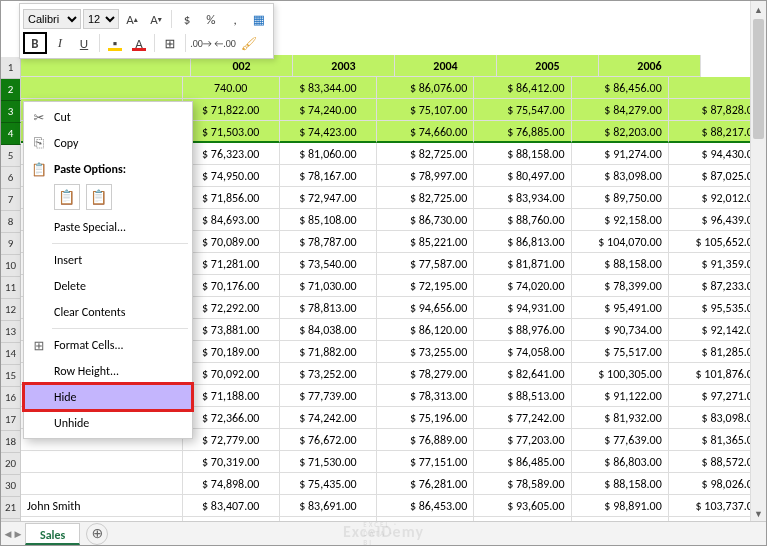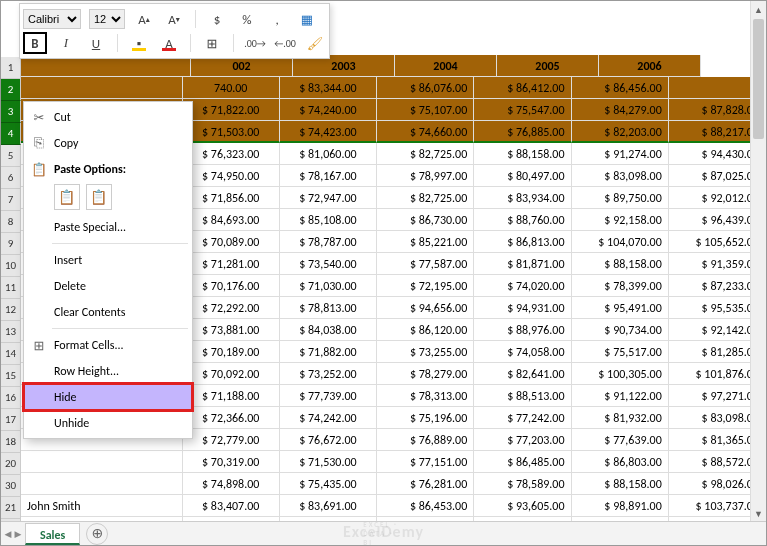--- a/index.html
+++ b/index.html
@@ -1,38 +1,38 @@
 <!DOCTYPE html>
 <html><head>
 <meta charset="utf-8">
 <style>
 * { margin: 0; padding: 0; box-sizing: border-box; }
 body { font-family: Calibri, Arial, sans-serif; font-size: 12px; background: #fff; width: 767px; height: 546px; overflow: hidden; position: relative; border: 1px solid #999; }
 
 
 .mini-toolbar { position: absolute; left: 18px; top: 2px; background: #fff; border: 1px solid #ccc; box-shadow: 2px 2px 6px rgba(0,0,0,0.15); padding: 3px; z-index: 10; }
-.mini-row { display: flex; align-items: center; gap: 8px; height: 24px; }
+.mini-row { display: flex; align-items: center; gap: 2px; height: 24px; }
 .mini-row select { font-size: 11px; border: 1px solid #ccc; height: 20px; }
 .font-name { width: 58px; }
 .font-size { width: 36px; }
 .mini-btn { width: 22px; height: 22px; display: flex; align-items: center; justify-content: center; font-size: 13px; color: #444; cursor: pointer; border: 1px solid transparent; }
 .bold-btn { border: 2px solid #000; font-weight: bold; width: 24px; height: 22px; }
 .italic { font-style: italic; font-family: 'Times New Roman', serif; }
 .sep { width: 1px; height: 18px; background: #ddd; margin: 0 2px; }
 .color-bar { position: relative; }
 .color-bar::after { content: ''; position: absolute; bottom: 2px; left: 3px; right: 3px; height: 3px; background: var(--c, red); }
 .row-headers { position: absolute; left: 0; top: 56px; width: 20px; }
 .row-h { height: 22px; background: #e6e6e6; border-right: 1px solid #ccc; border-bottom: 1px solid #ccc; text-align: center; font-size: 11px; color: #333; line-height: 22px; }
 .row-h.sel { background: #0f7b0f; color: #fff; border-bottom-color: #0a5a0a; }
 
 
 .grid { position: absolute; left: 20px; top: 54px; right: 0; }
 .grid-row { display: flex; height: 22px; }
 .grid-row.header-row .cell { font-weight: bold; text-align: center; background: #d9d9d9; }
-.grid-row.sel .cell { background: #a16207; }
+.grid-row.sel .cell { background: #bef264; }
 .cell { border-right: 1px solid #ddd; border-bottom: 1px solid #ddd; padding: 0 6px; line-height: 22px; font-size: 12px; white-space: nowrap; overflow: hidden; }
 .c-name { width: 170px; }
 .c-c { width: 102px; text-align: center; }
 .c-d { width: 102px; text-align: right; }
 .c-e { width: 102px; text-align: right; }
 .c-f { width: 102px; text-align: right; }
 .c-g { width: 102px; text-align: right; }
 .header-row .cell { text-align: center !important; }
 .thick-border { border-bottom: 2px solid #0f7b0f !important; }
 

